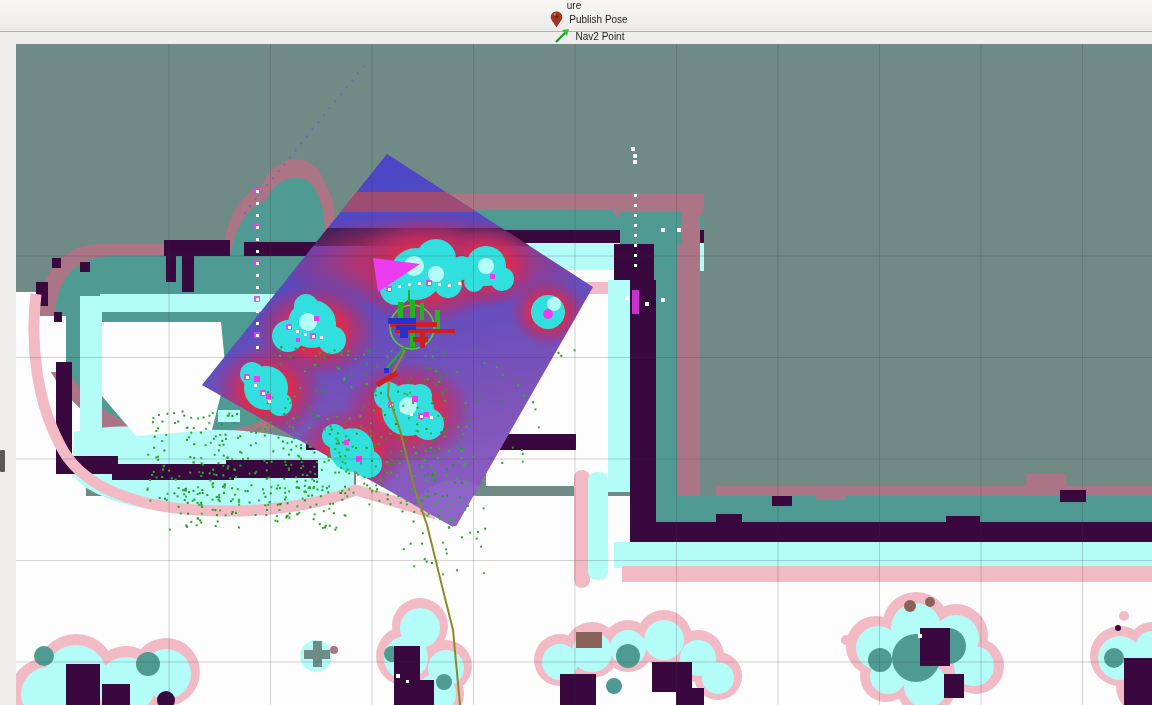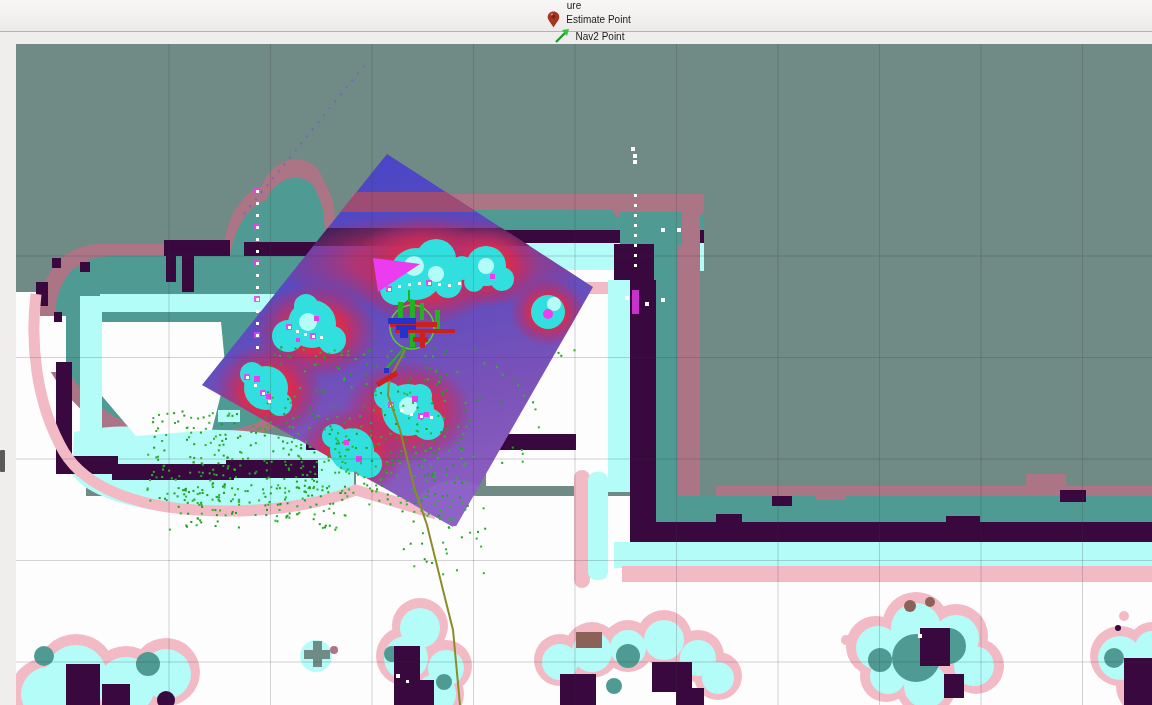--- a/index.html
+++ b/index.html
@@ -39,21 +39,21 @@
 
 
   <div class="tool" id="t-pub">
     <span>
       <svg width="13" height="17" viewBox="0 0 13 17">
         <path d="M6.5 0.5 C10 0.5 12.3 3 12.3 6 C12.3 9.4 8.5 12.5 6.5 16.5 C4.5 12.5 0.7 9.4 0.7 6 C0.7 3 3 0.5 6.5 0.5 Z" fill="#a5351f" stroke="#5e1softwarea12" stroke-width="0"></path>
         <circle cx="6.5" cy="5.4" r="2" fill="#7e2412"></circle>
         <circle cx="4.8" cy="3.4" r="1.1" fill="#d98a77"></circle>
       </svg>
     </span>
-    <span>Estimate Point</span>
+    <span>Publish Pose</span>
   </div>
 
   <div class="tool" id="t-nav">
     <span>
       <svg width="16" height="16" viewBox="0 0 16 16">
         <line x1="2" y1="14" x2="12" y2="4" stroke="#1f9e2c" stroke-width="2.4"></line>
         <polygon points="8,2 15,1 13,8" fill="#35c43a"></polygon>
       </svg>
     </span>
     <span>Nav2 Point</span>

